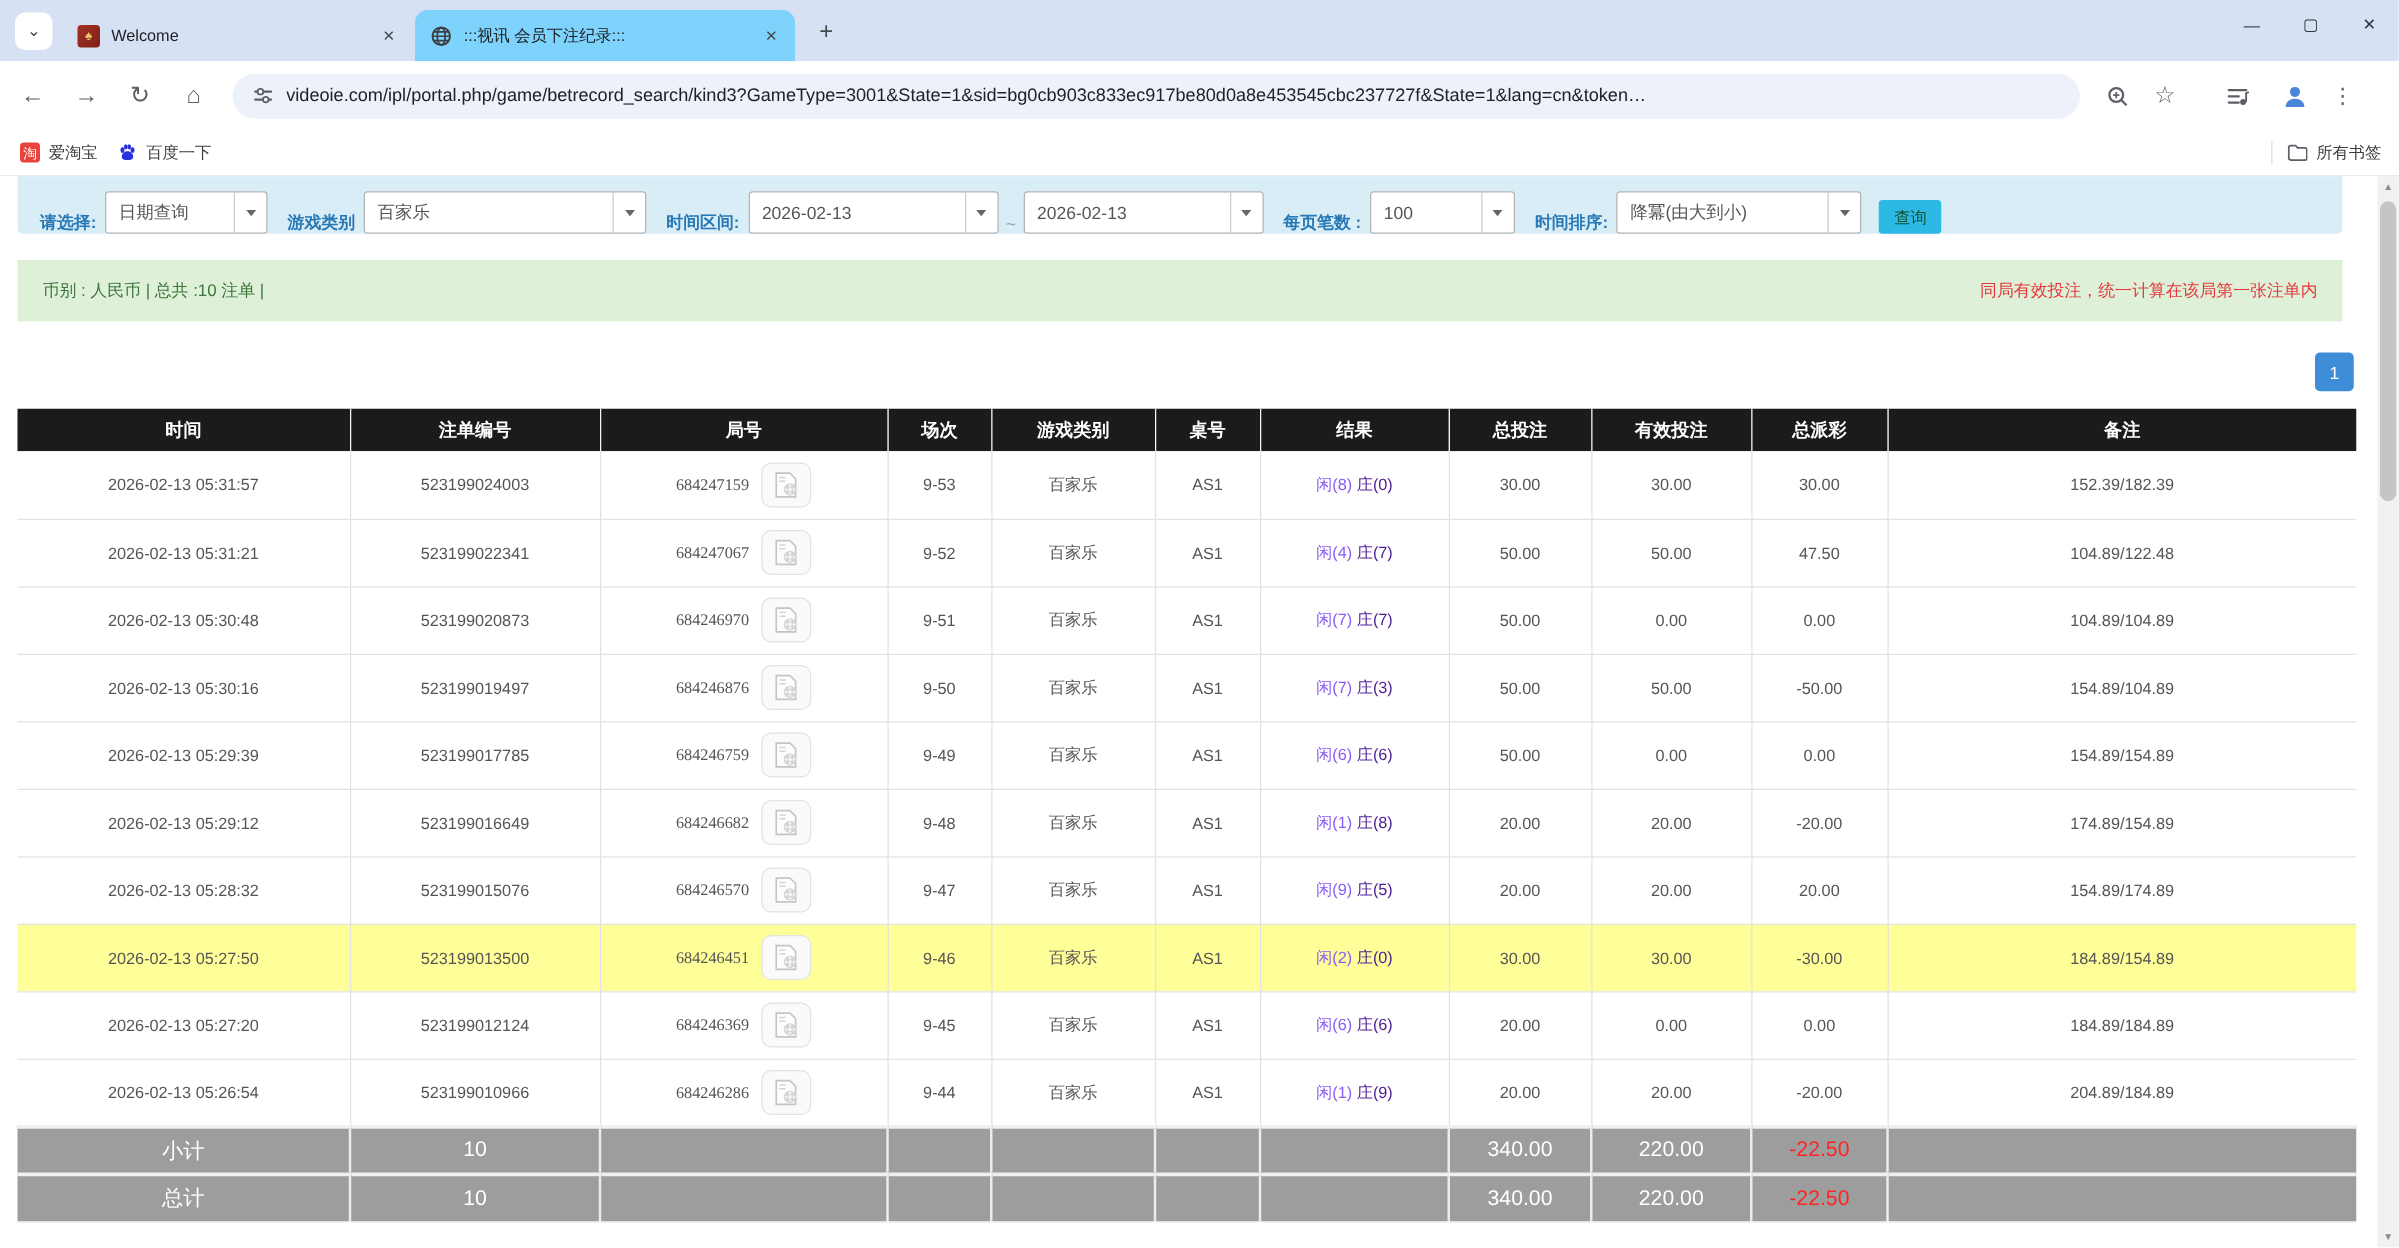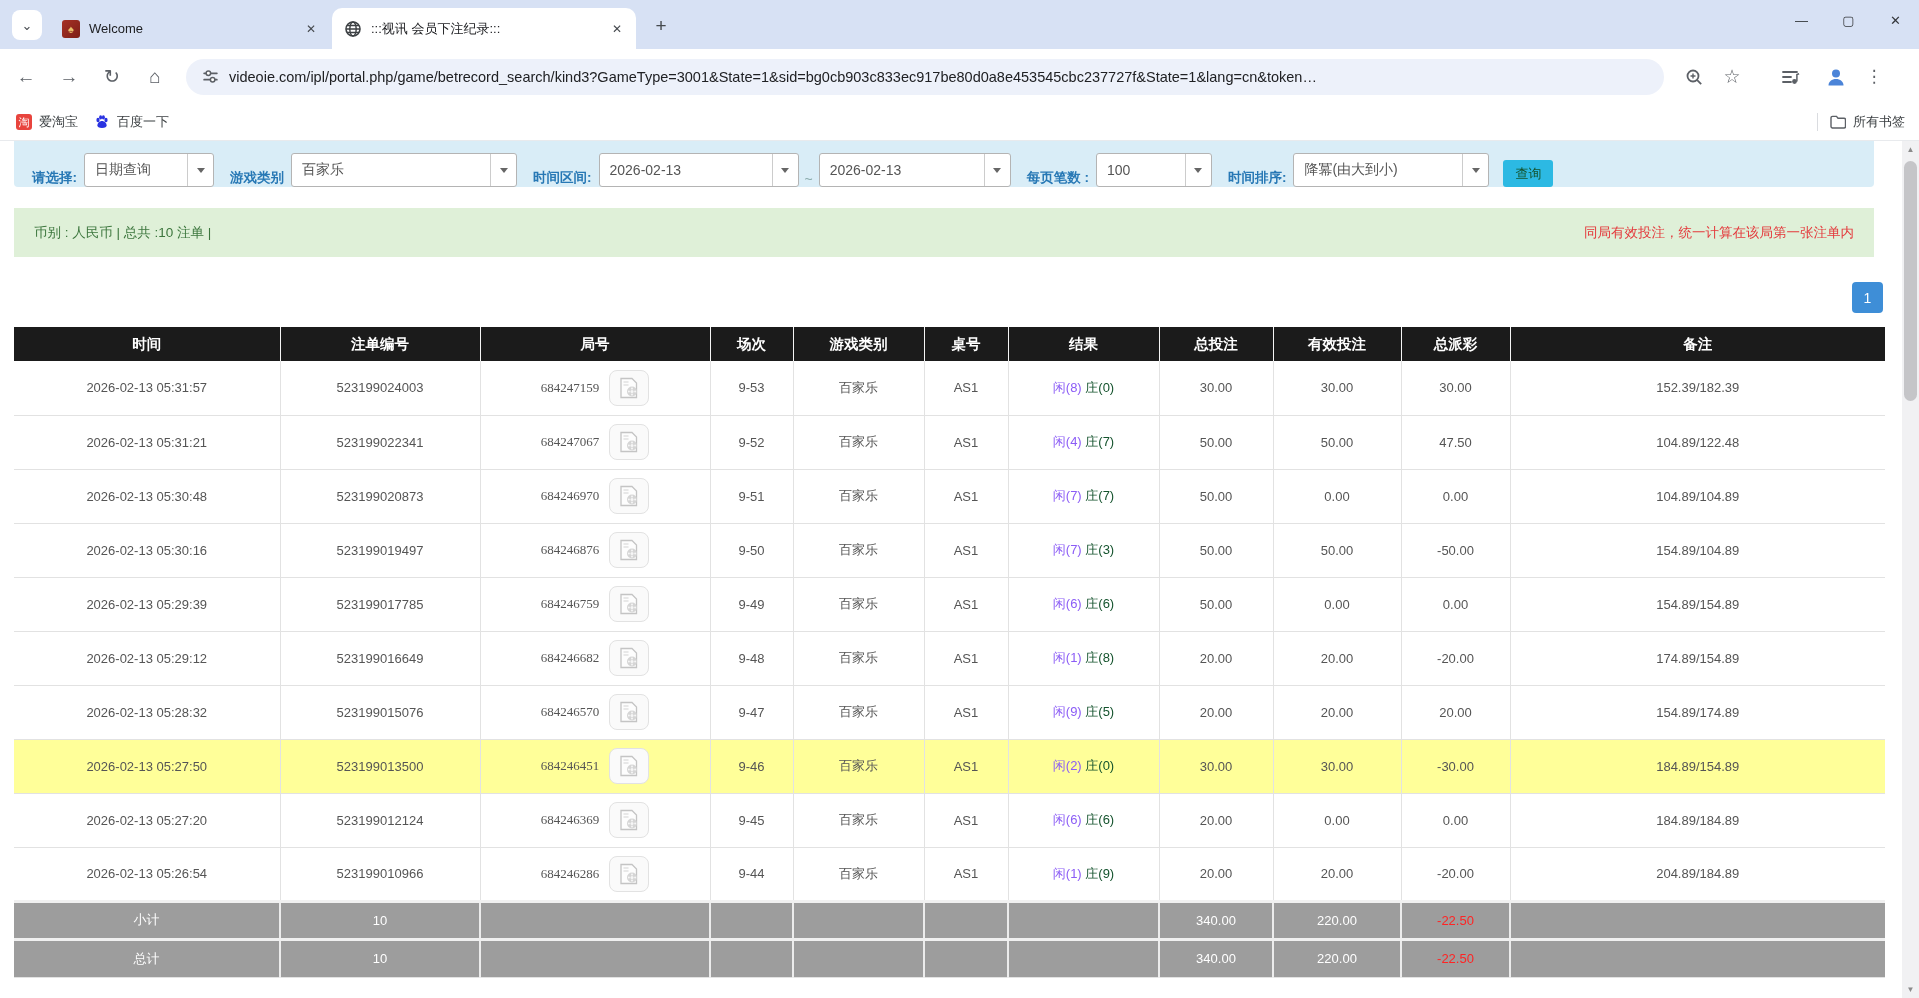--- a/index.html
+++ b/index.html
@@ -7,21 +7,21 @@
     font-family:"Liberation Sans","DejaVu Sans",sans-serif; }
   .browser { position:relative; width:1919px; height:998px; }
 
   
   .tabstrip { position:absolute; top:0; left:0; right:0; height:49px; background:#d7e1f4; }
   .tab-search { position:absolute; left:12px; top:10px; width:30px; height:30px; border-radius:8px;
     background:#fff; display:flex; align-items:center; justify-content:center; color:#45494e; font-size:13px; cursor:pointer; }
   .tab { position:absolute; top:8px; height:41px; display:flex; align-items:center; padding:0 10px 0 12px;
     border-radius:10px 10px 0 0; font-size:13px; color:#202124; }
   .tab.inactive { left:50px; width:280px; }
-  .tab.active { left:332px; width:304px; background:#ffffff; }
+  .tab.active { left:332px; width:304px; background:#7dd3fc; }
   .tab .favicon { width:18px; height:18px; margin-right:9px; flex:none; }
   .tab .title { flex:1; overflow:hidden; white-space:nowrap; text-overflow:ellipsis; }
   .tab .close { width:18px; height:18px; border-radius:50%; display:flex; align-items:center; justify-content:center;
     font-size:12px; color:#45494e; margin-left:8px; cursor:pointer; }
   .spade-fav { width:18px; height:18px; border-radius:3px; background:linear-gradient(135deg,#a63126,#7d1f16);
     color:#e8c06a; font-size:11px; display:flex; align-items:center; justify-content:center; }
   .newtab { position:absolute; left:648px; top:13px; width:26px; height:26px; display:flex; align-items:center;
     justify-content:center; font-size:19px; color:#45494e; cursor:pointer; }
   .wincontrols { position:absolute; right:0; top:0; height:40px; display:flex; }
   .winbtn { width:47px; height:40px; display:flex; align-items:center; justify-content:center;
@@ -81,27 +81,27 @@
   table.bets th { background:#1b1b1b; color:#fff; font-size:14.5px; font-weight:bold; height:34px;
     border-right:1px solid #f5f5f5; text-align:center; }
   table.bets th:last-child { border-right:none; }
   table.bets td { font-size:13px; color:#555; text-align:center; height:54px;
     border-right:1px solid #e2e2e2; border-bottom:1px solid #e2e2e2; background:#fff; }
   table.bets td:last-child { border-right:none; }
   tr.hl td { background:#ffff99; }
   td.blue { color:#3a7fd5; }
   td.neg { color:#e60000; }
   .xian { color:#8b5cf6; }
-  .zhuang { color:#14532d; }
+  .zhuang { color:#4c1d95; }
   .round-cell span { vertical-align:middle;font-family:Liberation Serif, serif; }
   .video-btn { display:inline-flex; align-items:center; justify-content:center; width:40px; height:36px;
     margin-left:10px; background:#fafafa; border:1px solid #e2e2e2; border-radius:8px; cursor:pointer;
     vertical-align:middle; }
   tr.foot td { background:#9d9d9d; color:#fff; height:38px; border-right:2px solid #ececec;
-    border-top:3px solid #f0f0f0; font-size:13px; }
+    border-top:3px solid #f0f0f0; font-size:17px; }
   tr.foot td.neg { color:#ff2424; }
 
   
   .scrollbar { position:absolute; top:141px; right:0; width:17px; height:857px; background:#f1f1f3; }
   .sb-arrow { position:absolute; left:0; width:17px; height:17px; display:flex; align-items:center;
     justify-content:center; color:#8b8b8b; font-size:8px; }
   .sb-thumb { position:absolute; top:20px; left:2px; width:13px; height:240px; background:#c5c5c8; border-radius:7px; }
 </style>
 </head>
 <body>

